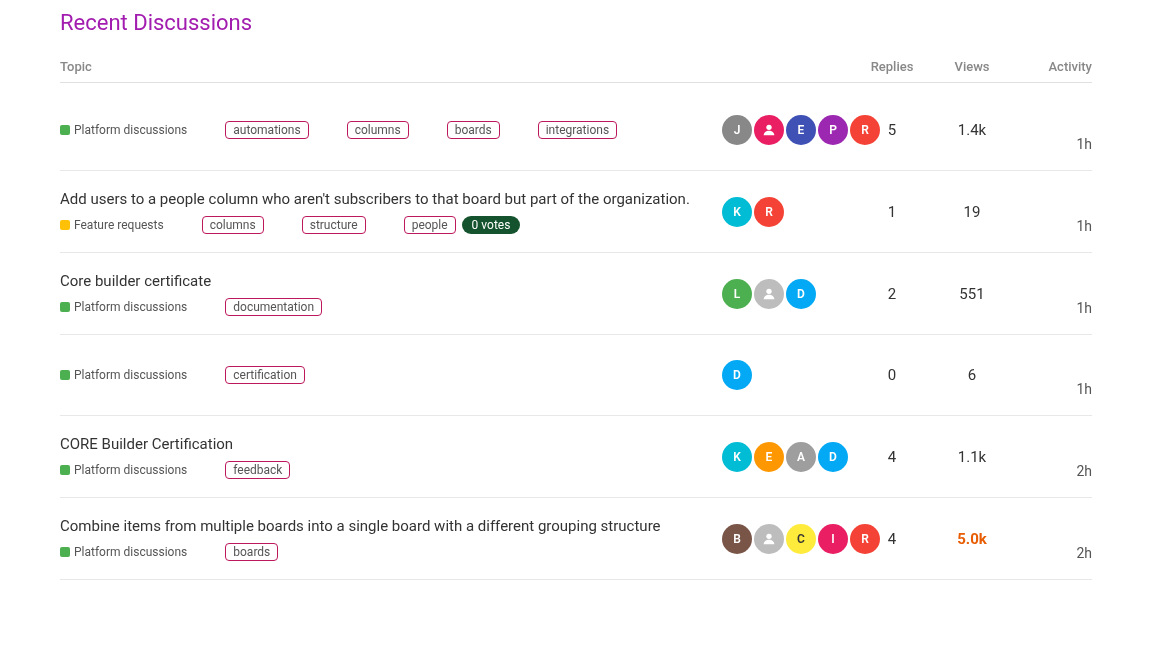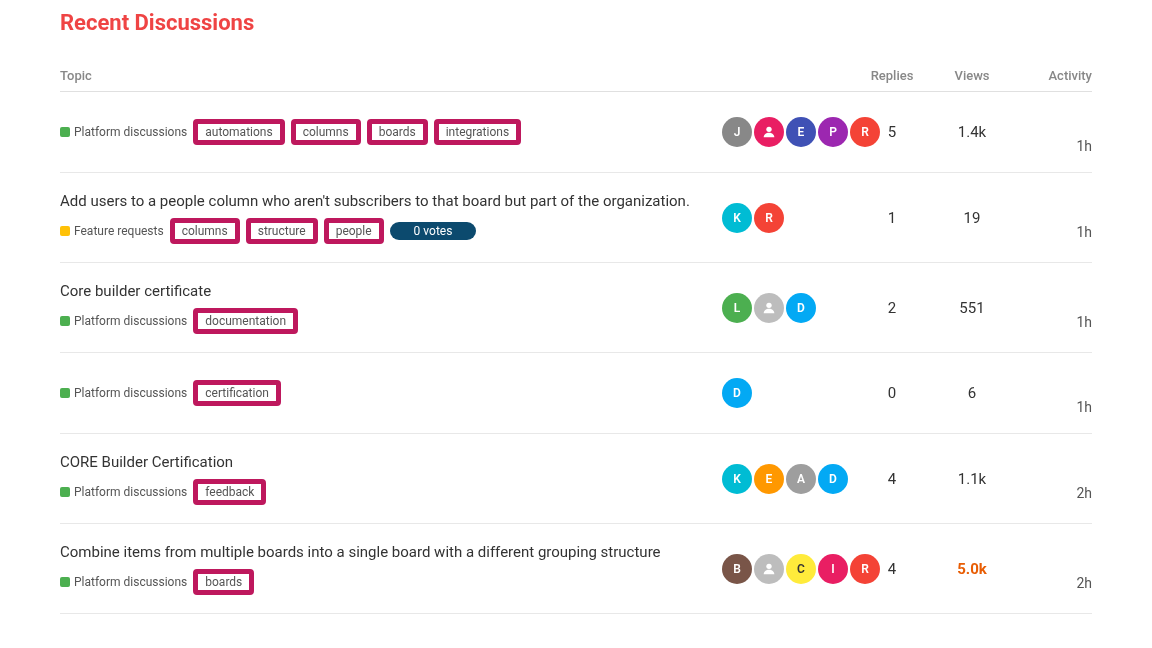--- a/index.html
+++ b/index.html
@@ -9,30 +9,30 @@
       color: #333;
       font-size: 14px;
     }
     .container {
       max-width: 1152px;
       padding: 0 60px;
       padding-top: 10px;
     }
     .page-title {
       font-size: 22px;
-      font-weight: 700;
-      color: #ef4444;
-      margin-bottom: 33px;
+      font-weight: 400;
+      color: #a21caf;
+      margin-bottom: 24px;
     }
     .table-header {
       display: flex;
       align-items: center;
       border-bottom: 1px solid #e0e0e0;
       padding-bottom: 8px;
-      margin-bottom: 0;
+      margin-bottom: 7px;
     }
     .col-topic {
       flex: 1;
       font-size: 13px;
       color: #888;
       font-weight: 500;
     }
     .col-avatars {
       width: 130px;
     }
@@ -108,31 +108,32 @@
       color: #555;
     }
     .category-dot {
       width: 10px;
       height: 10px;
       border-radius: 2px;
       display: inline-block;
     }
     .tag {
       display: inline-block;
-      border: 5px solid #be185d;
+      border: 1px solid #be185d;
       border-radius: 4px;
       padding: 1px 7px;
       font-size: 12px;
       color: #555;
+      margin-left: 32px;
     }
     .vote-badge {
       display: inline-block;
-      background: #0c4a6e;
+      background: #14532d;
       border-radius: 12px;
-      padding: 2px 24px;
+      padding: 2px 10px;
       font-size: 12px;
       color: #fff;
     }
     .avatars-section {
       width: 130px;
       display: flex;
       align-items: center;
       gap: 2px;
     }
     .avatar {

